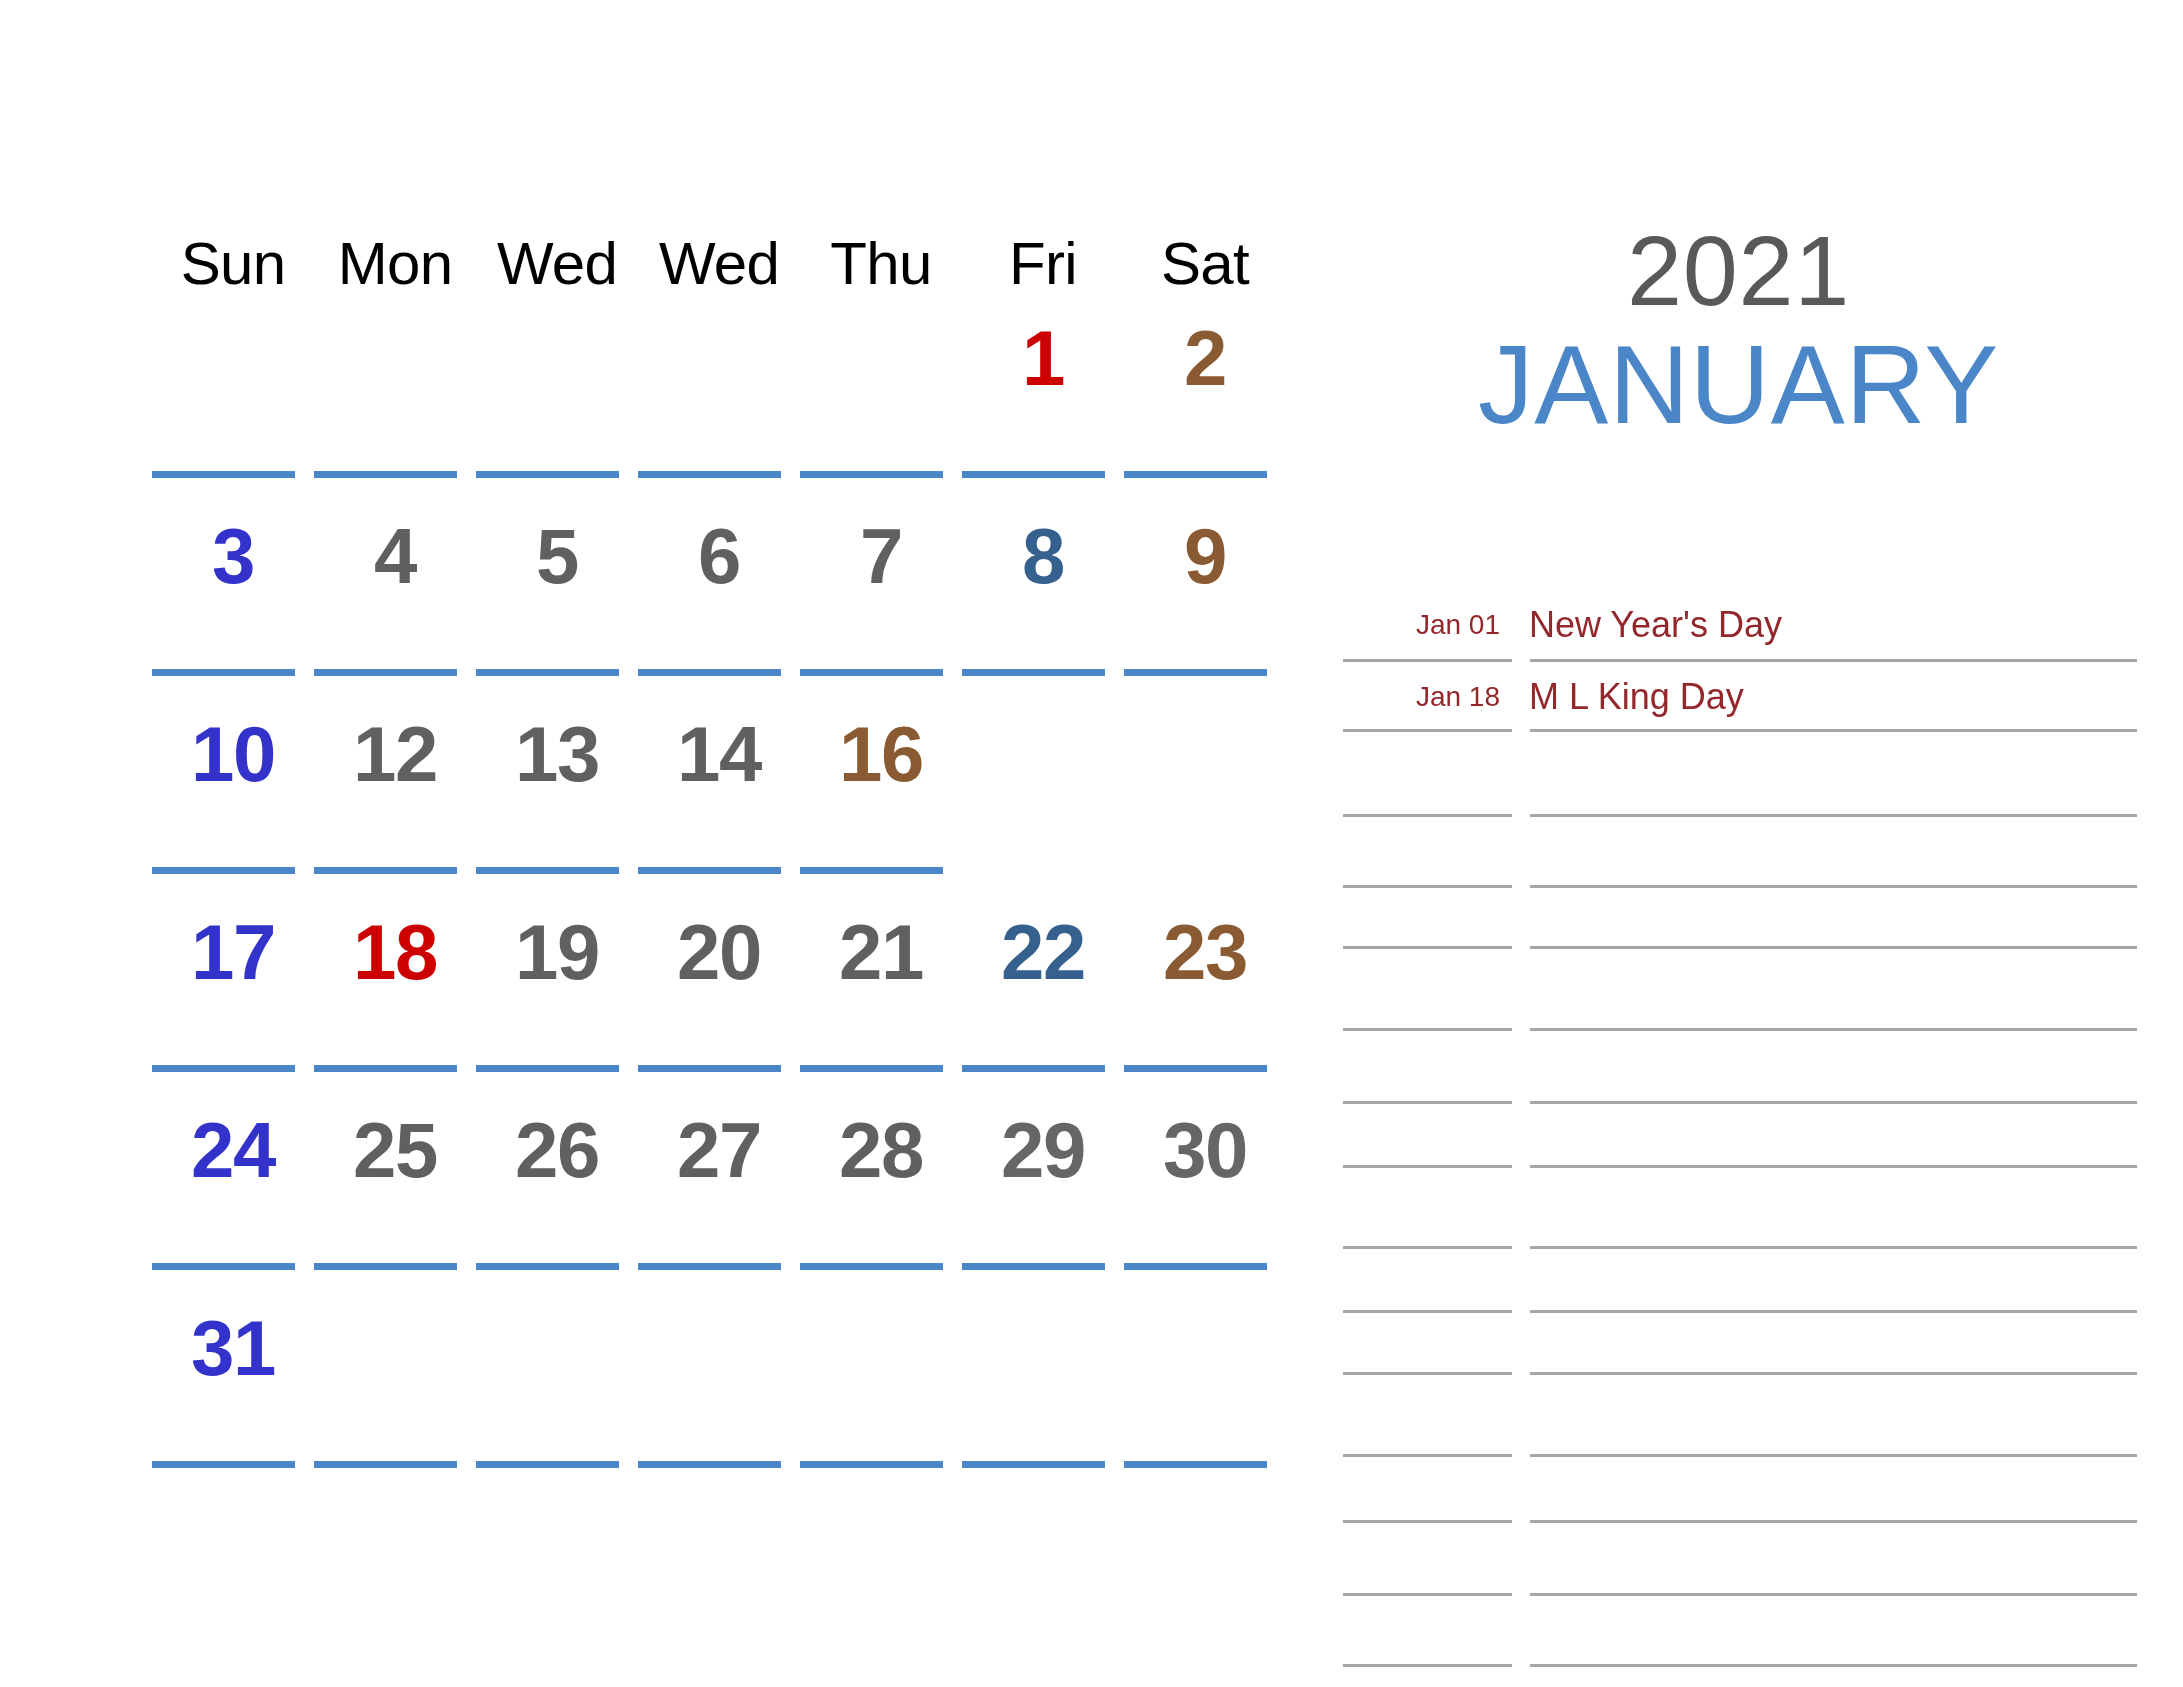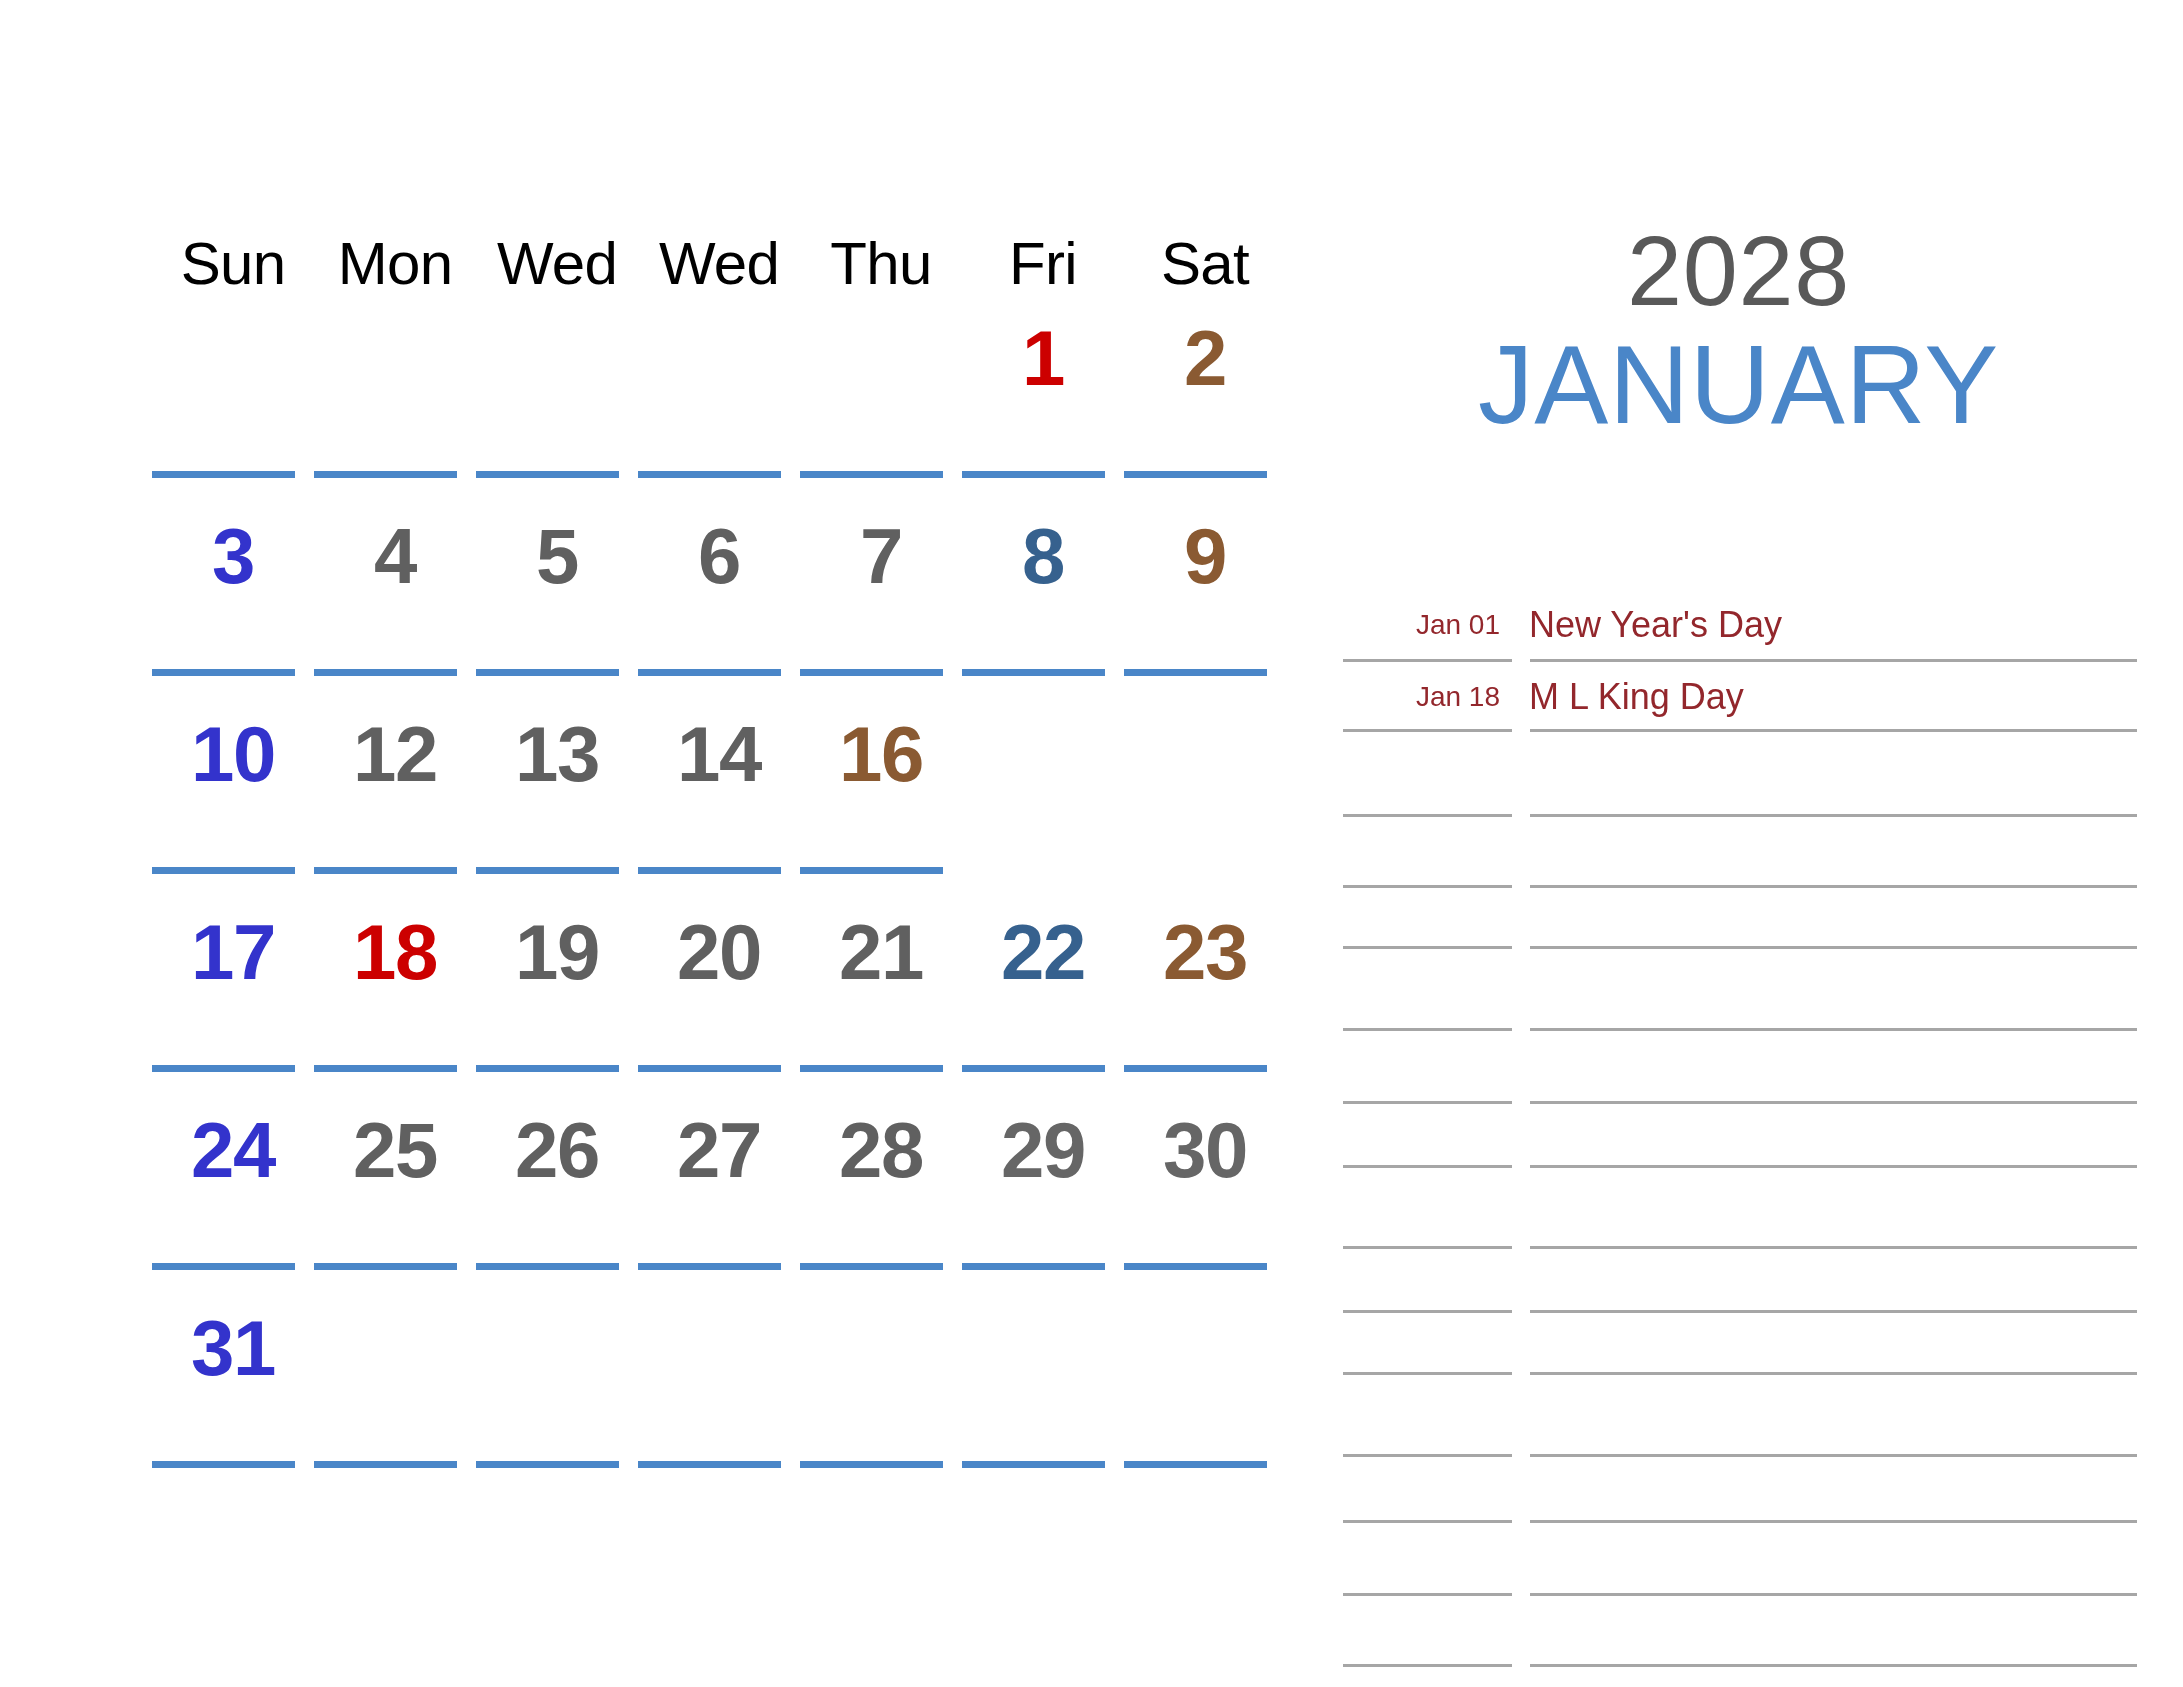--- a/index.html
+++ b/index.html
@@ -359,21 +359,21 @@
             <div class="day-rule"></div>
           </div>
         </div>
       </div>
 
   </div>
 
   <div class="right-panel">
 
     <div class="title-block">
-      <div class="year-text">2028</div>
+      <div class="year-text">2021</div>
       <div class="month-text">JANUARY</div>
     </div>
 
     <div class="notes-block" id="notes-container">
         <div class="note-row" style="height: 74px;">
           <div class="note-text-wrap">
             <div class="note-date">Jan 01</div>
             <div class="note-label">New Year's Day</div>
           </div>
           <div class="rule-left"></div>

